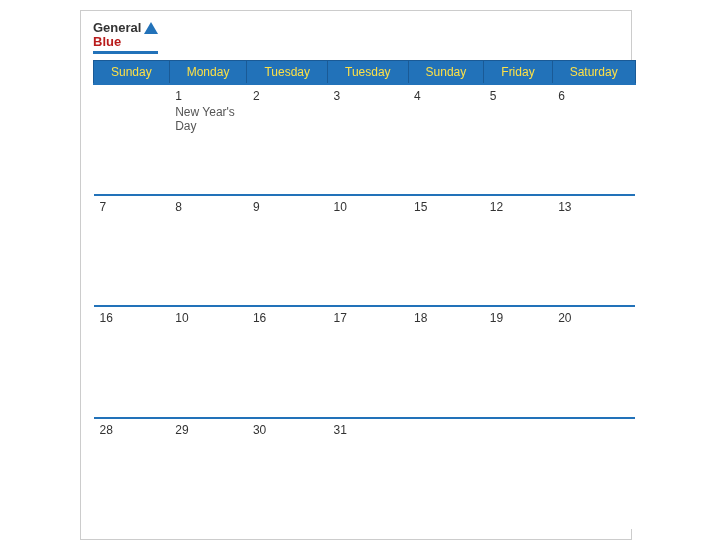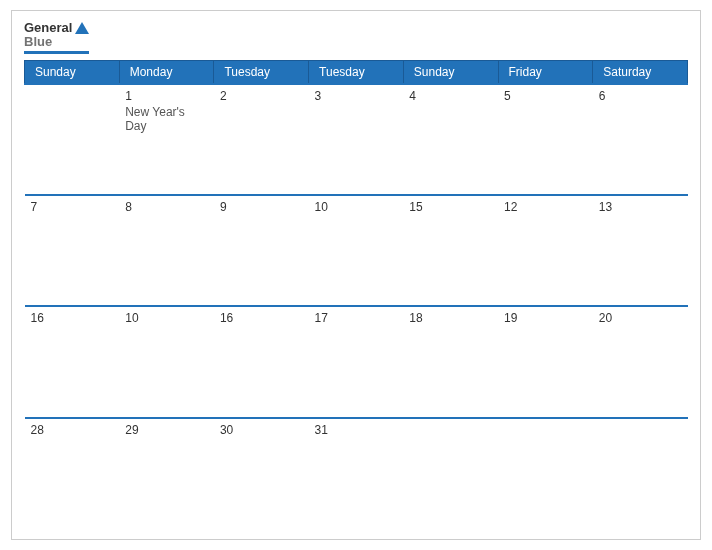--- a/index.html
+++ b/index.html
@@ -6,21 +6,21 @@
     body {
       width: 712px;
       height: 550px;
       background: #fff;
       font-family: Arial, Helvetica, sans-serif;
       display: flex;
       align-items: center;
       justify-content: center;
     }
     .calendar-wrapper {
-      width: 690px;
+      width: 552px;
       height: 530px;
       background: #fff;
       border: 1px solid #ccc;
       display: flex;
       flex-direction: column;
       padding: 10px 12px 10px 12px;
     }
     .header-row {
       display: flex;
       align-items: center;
@@ -65,24 +65,24 @@
       color: #333;
       text-align: right;
     }
     .calendar-table {
       width: 100%;
       border-collapse: collapse;
       flex: 1;
     }
     .calendar-table thead tr th {
       background: #2272b9;
-      color: #ffffff;
+      color: #fde047;
       font-size: 12px;
       font-weight: normal;
-      padding: 4px 10px;
+      padding: 4px 17px;
       text-align: left;
       border: 1px solid #1a5a96;
     }
     .calendar-table tbody tr {
       border-top: 2px solid #2272b9;
     }
     .calendar-table tbody tr td {
       vertical-align: top;
       padding: 4px 6px;
       font-size: 12px;
@@ -116,21 +116,21 @@
 <body>
 
 <div class="calendar-wrapper">
   <div class="header-row">
     <div class="logo-area">
       <div style="display:flex;align-items:center;">
         <span class="logo-text">General</span>
         <span class="logo-triangle"></span>
       </div>
       <div style="display:flex;align-items:center;">
-        <span class="logo-text" style="color:#737373;">Blue</span>
+        <span class="logo-text" style="color:#b91c1c;">Blue</span>
       </div>
       <div class="logo-blue-line"></div>
     </div>
     <div class="month-title"></div>
     <div class="region-label"></div>
   </div>
 
   <table class="calendar-table">
     <thead>
       <tr>

